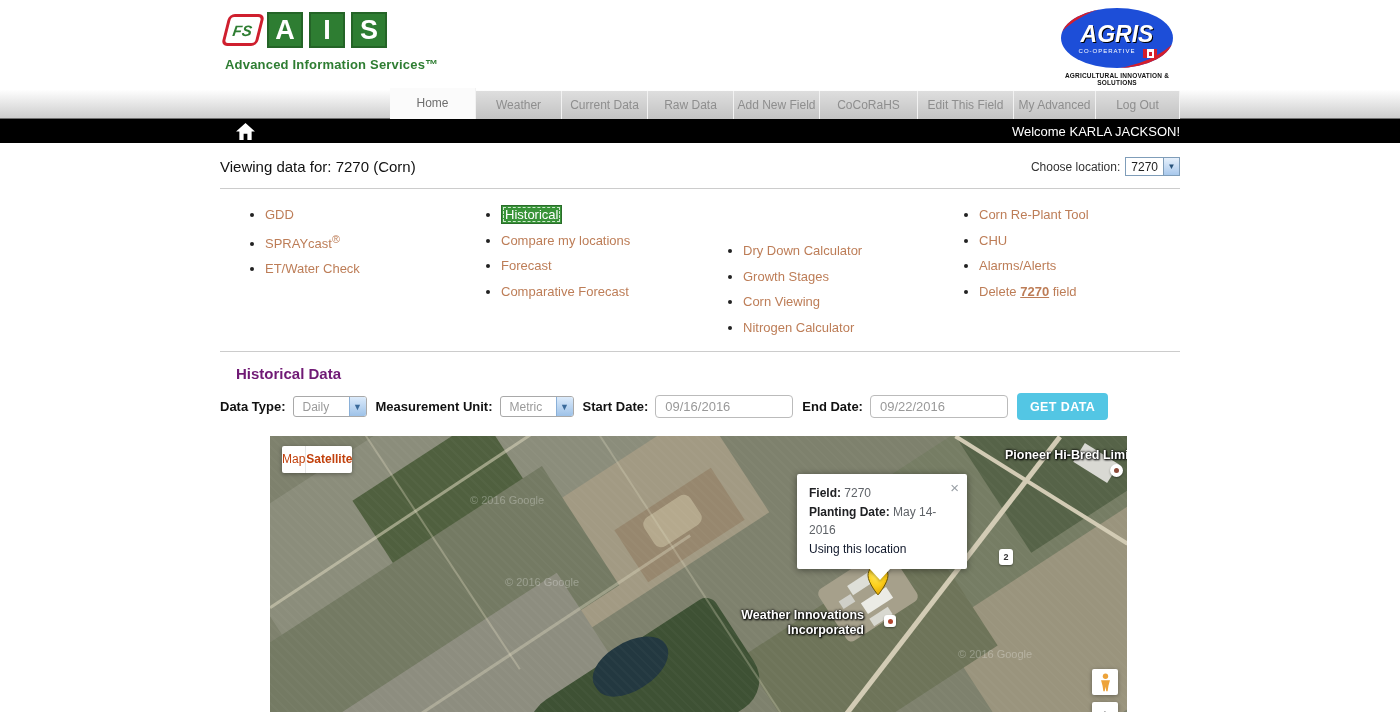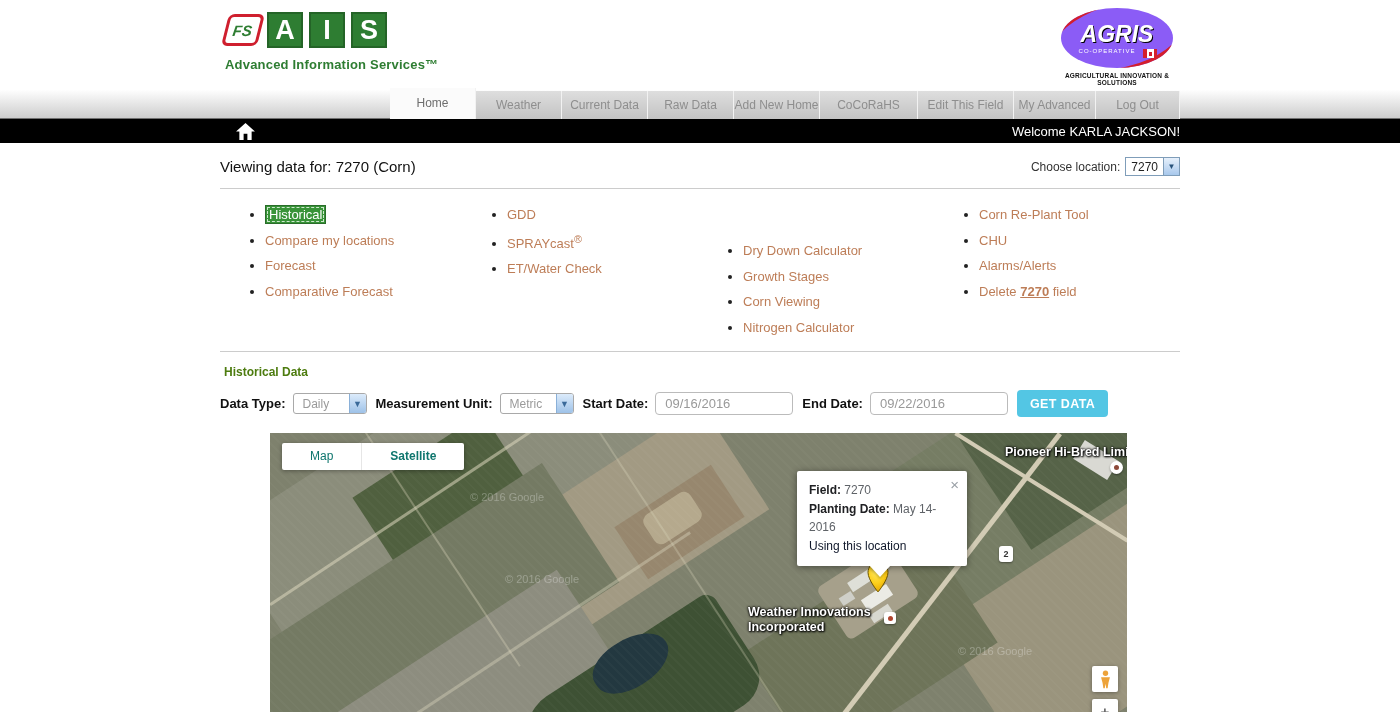--- a/index.html
+++ b/index.html
@@ -11,21 +11,21 @@
   
   .header { height:90px; position:relative; background:#fff; }
   .ais-logo { position:absolute; left:225px; top:12px; }
   .ais-row { display:flex; align-items:center; }
   .fs-mark { width:36px; height:32px; border:3px solid #cf1f2e; border-radius:6px; transform:skewX(-14deg); display:flex; align-items:center; justify-content:center; background:#fff; }
   .fs-text { color:#2e7d32; font-weight:bold; font-style:italic; font-size:15px; transform:skewX(6deg); }
   .ais-sq { width:36px; height:36px; background:#2e7d32; color:#fff; font-size:27px; font-weight:bold; display:flex; align-items:center; justify-content:center; margin-left:6px; border:2px solid #246427; }
   .ais-tagline { color:#2e7d32; font-size:13px; font-weight:bold; margin-top:9px; letter-spacing:0.2px; }
 
   .agris-logo { position:absolute; right:224px; top:8px; width:118px; text-align:center; }
-  .agris-oval { width:112px; height:60px; background:#8b5cf6; border-radius:50%; position:relative; overflow:hidden; margin:0 auto; }
+  .agris-oval { width:112px; height:60px; background:#1d4ed8; border-radius:50%; position:relative; overflow:hidden; margin:0 auto; }
   .swoosh1 { position:absolute; width:134px; height:66px; border-radius:50%; border:8px solid transparent; border-top-color:#d41e2c; transform:rotate(-18deg); left:-16px; top:-10px; }
   .swoosh2 { position:absolute; width:134px; height:66px; border-radius:50%; border:9px solid transparent; border-bottom-color:#d41e2c; transform:rotate(-14deg); left:-6px; top:2px; }
   .agris-name { position:absolute; top:13px; left:0; right:0; color:#fff; font-size:23px; font-weight:bold; font-style:italic; text-align:center; text-shadow:1px 1px 0 #000; }
   .agris-coop { position:absolute; top:40px; left:4px; right:24px; color:#fff; font-size:6px; letter-spacing:1px; text-align:center; }
   .mini-flag { position:absolute; right:16px; bottom:10px; width:14px; height:9px; background:linear-gradient(90deg,#d41e2c 0 25%,#fff 25% 75%,#d41e2c 75%); }
   .mini-flag::after { content:""; position:absolute; left:5.5px; top:2.5px; width:3px; height:4px; background:#d41e2c; }
   .agris-tagline { font-size:6.5px; font-weight:bold; color:#111; margin-top:4px; letter-spacing:0.2px; }
 
   
   .navbar { height:29px; background:linear-gradient(#fefefe,#cdcdcd); border-bottom:1px solid #6f6f6f; position:relative; }
@@ -52,21 +52,21 @@
   
   .menu { display:flex; padding:10px 0 6px; border-bottom:1px solid #ccc; }
   .menu-col ul { list-style:disc; margin:8px 0 0; padding-left:45px; }
   .menu-col li { font-size:13px; margin-bottom:10.5px; color:#222; }
   .menu-col a { color:#bd7d57; text-decoration:none; cursor:pointer; }
   .menu-col.c1 { width:242px; } .menu-col.c2 { width:236px; } .menu-col.c3 { width:236px;margin-top:36px; } .menu-col.c4 { width:240px; }
   .selected-link { background:#389338; color:#fff !important; border:1px solid #2a6d2a; outline:1px dashed #cfe8cf; outline-offset:-3px; padding:1px 3px; }
   .del-field { font-weight:bold; text-decoration:underline; }
 
   
-  .hist-heading { font-size:12px; font-weight:bold; color:#4d7c0f; margin:13px 4px 11px; }
+  .hist-heading { font-size:15px; font-weight:bold; color:#701a75; margin:13px 16px 11px; }
   .form-row { display:flex; align-items:center; font-size:13px; color:#111; }
   .form-row label { font-weight:bold; margin-right:7px;text-align:right; }
   .sel-mimic { width:74px; height:21px; border:1px solid #a9a9a9; border-radius:3px; background:#fff; display:flex; align-items:center; justify-content:space-between; color:#9a9a9a; font-size:12px; padding-left:9px; overflow:hidden; margin-right:9px; cursor:pointer; }
   .sel-arrow { width:17px; height:19px; background:linear-gradient(#dcebfb,#9ec2e8); border-left:1px solid #8ab0d8; display:flex; align-items:center; justify-content:center; color:#3a6a9a; font-size:9px; }
   .date-input { width:138px; height:23px; border:1px solid #bbb; border-radius:4px; color:#999; font-size:13px; padding:0 9px; margin-right:9px; font-family:"Liberation Sans", sans-serif; outline:none; }
   .get-btn { background:#53c6e4; color:#fff; border:none; border-radius:4px; height:27px; padding:0 13px; font-size:12.5px; font-weight:bold; letter-spacing:0.4px; cursor:pointer; font-family:"Liberation Sans", sans-serif; }
 
   
   .map { position:relative; width:857px; height:338px; margin:16px 0 0 50px; overflow:hidden; background:#7e816d; }
   .map .fld, .map .road { position:absolute; }
@@ -93,37 +93,37 @@
   .bld { position:absolute; transform:rotate(-33deg); z-index:3; }
   .yard { left:556px; top:128px; width:84px; height:62px; background:#a6a08b; border-radius:6px; }
   .b1 { left:578px; top:142px; width:26px; height:11px; background:#dedfd8; }
   .b2 { left:592px; top:158px; width:30px; height:13px; background:#ebebe5; }
   .b3 { left:570px; top:161px; width:14px; height:9px; background:#cfcfc8; }
   .b4 { left:600px; top:176px; width:22px; height:9px; background:#d8d8d0; }
   .pb1 { left:806px; top:16px; width:40px; height:22px; background:#d9d9d3; transform:rotate(32deg); }
   .grain { position:absolute; inset:0; background:repeating-linear-gradient(45deg, rgba(255,255,255,0.025) 0 2px, transparent 2px 7px); z-index:2; }
 
   .mapsat { position:absolute; left:12px; top:10px; display:flex; background:#fff; border-radius:2px; box-shadow:0 1px 4px rgba(0,0,0,.35); height:27px; font-size:12px; z-index:8; align-items:center; }
-  .ms-btn { padding:0 28px; line-height:27px; color:#0f766e; cursor:pointer; }
+  .ms-btn { padding:0 0; line-height:27px; color:#c2410c; cursor:pointer; }
   .ms-btn.sat { font-weight:bold; border-left:1px solid #e6e6e6; }
 
   .iw { position:absolute; left:527px; top:38px; width:170px; background:#fff; border-radius:2px; box-shadow:0 1px 7px rgba(0,0,0,.45); padding:10px 12px 11px; font-size:12px; color:#5f6368; z-index:7; line-height:1.55; }
   .iw b { color:#202124; }
   .iw .using { font-weight:normal; color:#0f172a; }
   .iw-close { position:absolute; right:8px; top:6px; color:#9aa0a6; font-size:15px; line-height:1; cursor:pointer; }
   .iw-tail { position:absolute; left:72px; bottom:-11px; width:0; height:0; border-left:11px solid transparent; border-right:11px solid transparent; border-top:12px solid #fff; filter:drop-shadow(0 2px 1px rgba(0,0,0,.2)); }
 
   .marker { position:absolute; left:596px; top:128px; z-index:6; }
   .poi-sq { position:absolute; left:614px; top:179px; width:12px; height:12px; background:#fff; border-radius:3px; box-shadow:0 1px 2px rgba(0,0,0,.4); z-index:5; }
   .poi-sq::after { content:""; position:absolute; left:3.5px; top:3.5px; width:5px; height:5px; background:#b0442e; border-radius:50%; }
   .poi-circ { position:absolute; left:840px; top:28px; width:13px; height:13px; background:#fff; border-radius:50%; box-shadow:0 1px 2px rgba(0,0,0,.4); z-index:5; }
   .poi-circ::after { content:""; position:absolute; left:4px; top:4px; width:5px; height:5px; background:#8d4a3a; border-radius:50%; }
 
   .maplabel { position:absolute; color:#fff; font-size:12.5px; font-weight:bold; text-shadow:0 0 2px #000,0 0 3px #000,1px 1px 2px #000; z-index:5; line-height:1.2; }
-  .station-label { left:478px; top:172px; width:134px; }
+  .station-label { left:460px; top:172px; width:134px; text-align:right; }
   .pioneer-label { left:735px; top:12px; white-space:nowrap; }
   .route-shield { position:absolute; left:729px; top:113px; width:14px; height:16px; background:#fff; border-radius:3px; box-shadow:0 1px 2px rgba(0,0,0,.4); color:#333; font-size:9px; font-weight:bold; display:flex; align-items:center; justify-content:center; z-index:5; }
 
   .wm { position:absolute; color:rgba(255,255,255,0.28); font-size:11px; z-index:4; }
   .wm1 { left:200px; top:58px; } .wm2 { left:235px; top:140px; } .wm3 { left:688px; top:212px; } .wm4 { left:300px; top:296px; } .wm5 { left:688px; top:297px; }
 
   .pegman-box { position:absolute; left:822px; top:233px; width:26px; height:26px; background:#fff; border-radius:2px; box-shadow:0 1px 4px rgba(0,0,0,.35); display:flex; align-items:center; justify-content:center; z-index:8; cursor:pointer; }
   .zoom-box { position:absolute; left:822px; top:266px; width:26px; height:49px; background:#fff; border-radius:2px; box-shadow:0 1px 4px rgba(0,0,0,.35); z-index:8; display:flex; flex-direction:column; }
   .zoom-btn { flex:1; display:flex; align-items:center; justify-content:center; color:#666; font-size:15px; font-weight:bold; cursor:pointer; }
   .zoom-btn.in { border-bottom:1px solid #e6e6e6; }
@@ -157,21 +157,21 @@
     </div>
   </div>
 
   <div class="navbar">
     <div class="content">
       <div class="tabs">
         <div class="tab active">Home</div>
         <div class="tab">Weather</div>
         <div class="tab">Current Data</div>
         <div class="tab">Raw Data</div>
-        <div class="tab">Add New Home</div>
+        <div class="tab">Add New Field</div>
         <div class="tab">CoCoRaHS</div>
         <div class="tab">Edit This Field</div>
         <div class="tab">My Advanced</div>
         <div class="tab">Log Out</div>
       </div>
     </div>
   </div>
 
   <div class="blackbar">
     <div class="content">
@@ -191,33 +191,33 @@
       <span class="choose">
         <span>Choose location:</span>
         <span class="loc-select">
           <span>7270</span>
           <span class="loc-arrow">▼</span>
         </span>
       </span>
     </div>
 
     <div class="menu">
+      <div class="menu-col c2">
+        <ul>
+          <li><a>GDD</a></li>
+          <li><a><span>SPRAYcast</span><sup>®</sup></a></li>
+          <li><a>ET/Water Check</a></li>
+        </ul>
+      </div>
       <div class="menu-col c1">
         <ul>
           <li><a class="selected-link">Historical</a></li>
           <li><a>Compare my locations</a></li>
           <li><a>Forecast</a></li>
           <li><a>Comparative Forecast</a></li>
-        </ul>
-      </div>
-      <div class="menu-col c2">
-        <ul>
-          <li><a>GDD</a></li>
-          <li><a><span>SPRAYcast</span><sup>®</sup></a></li>
-          <li><a>ET/Water Check</a></li>
         </ul>
       </div>
       <div class="menu-col c3">
         <ul>
           <li><a>Dry Down Calculator</a></li>
           <li><a>Growth Stages</a></li>
           <li><a>Corn Viewing</a></li>
           <li><a>Nitrogen Calculator</a></li>
         </ul>
       </div>

